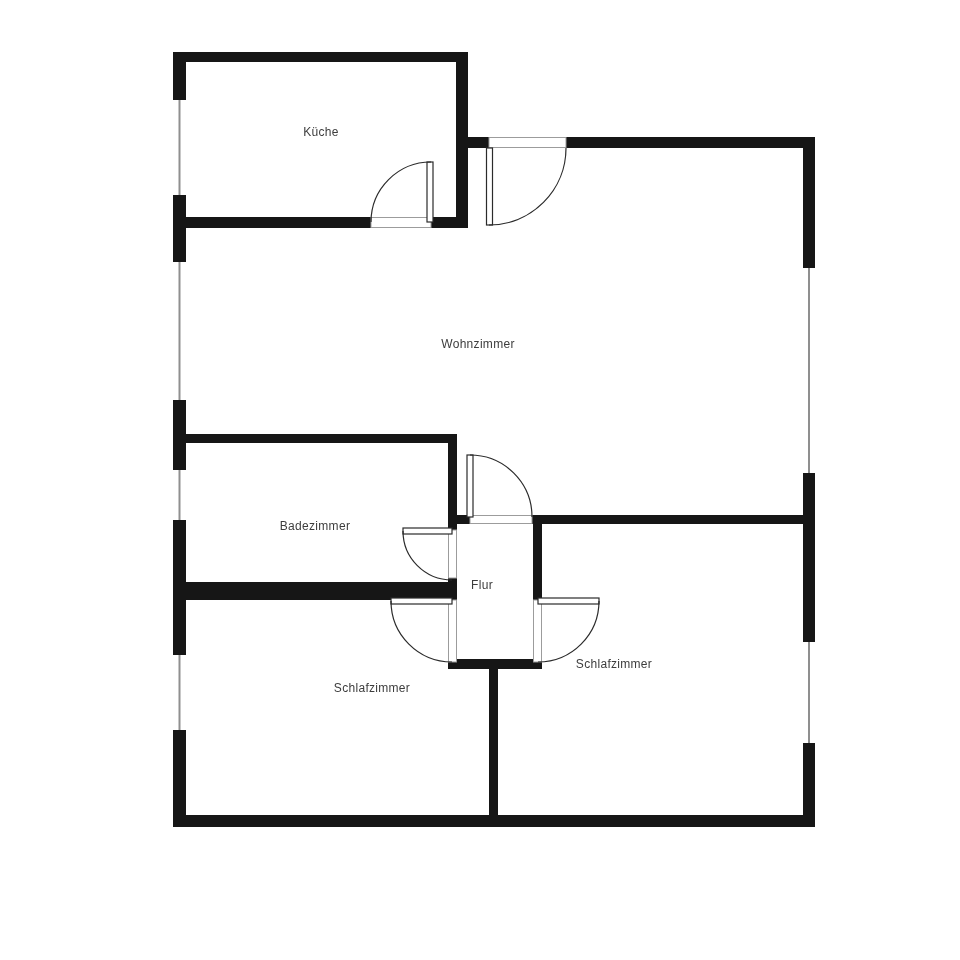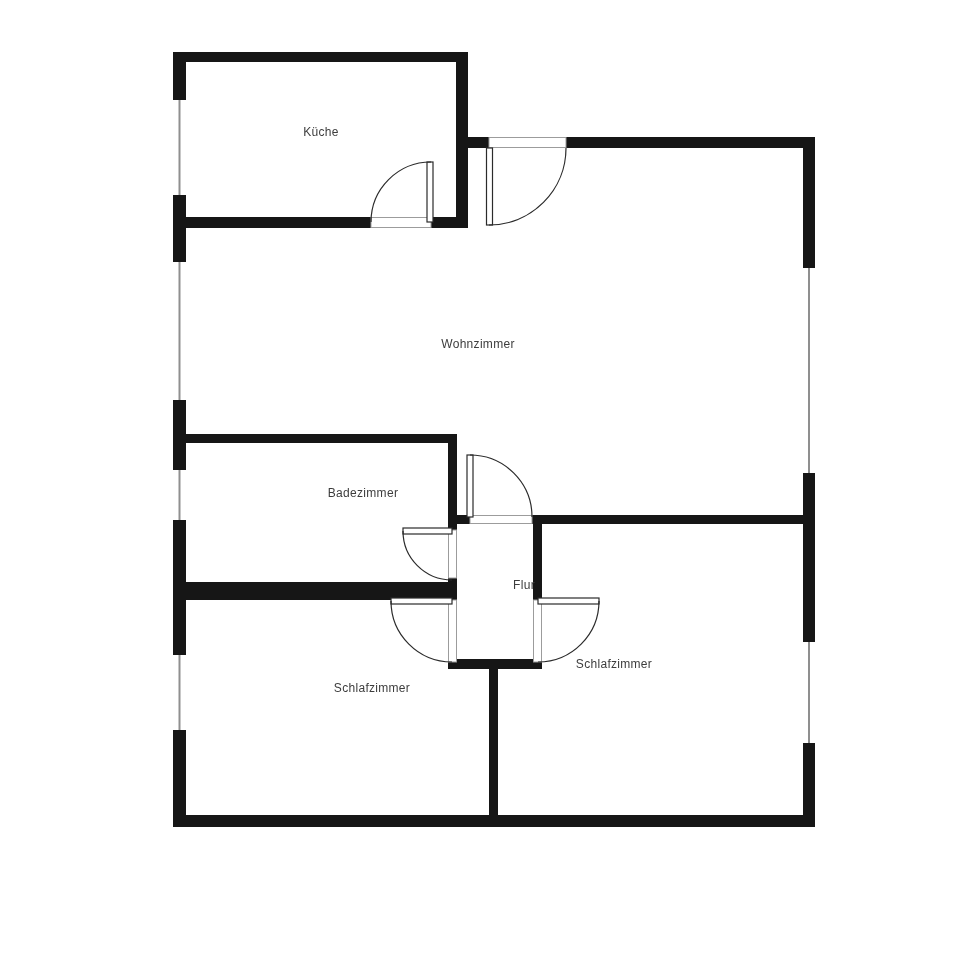--- a/index.html
+++ b/index.html
@@ -119,18 +119,18 @@
 
       <g>
         <rect x="538" y="598" width="61" height="6" fill="#ffffff"></rect>
         <path d="M 599 601 A 61 61 0 0 1 538 662" fill="none"></path>
       </g>
     </g>
   </svg>
 
   <div class="room-label" style="left:321px; top:132px;">Küche</div>
   <div class="room-label" style="left:478px; top:344px;">Wohnzimmer</div>
-  <div class="room-label" style="left:315px; top:493px;margin-left:48px;">Badezimmer</div>
-  <div class="room-label" style="left:524px; top:585px;">Flur</div>
+  <div class="room-label" style="left:315px; top:526px;">Badezimmer</div>
+  <div class="room-label" style="left:482px; top:585px;">Flur</div>
   <div class="room-label" style="left:372px; top:688px;">Schlafzimmer</div>
   <div class="room-label" style="left:614px; top:664px;">Schlafzimmer</div>
 
 </div>
 
 </body></html>

